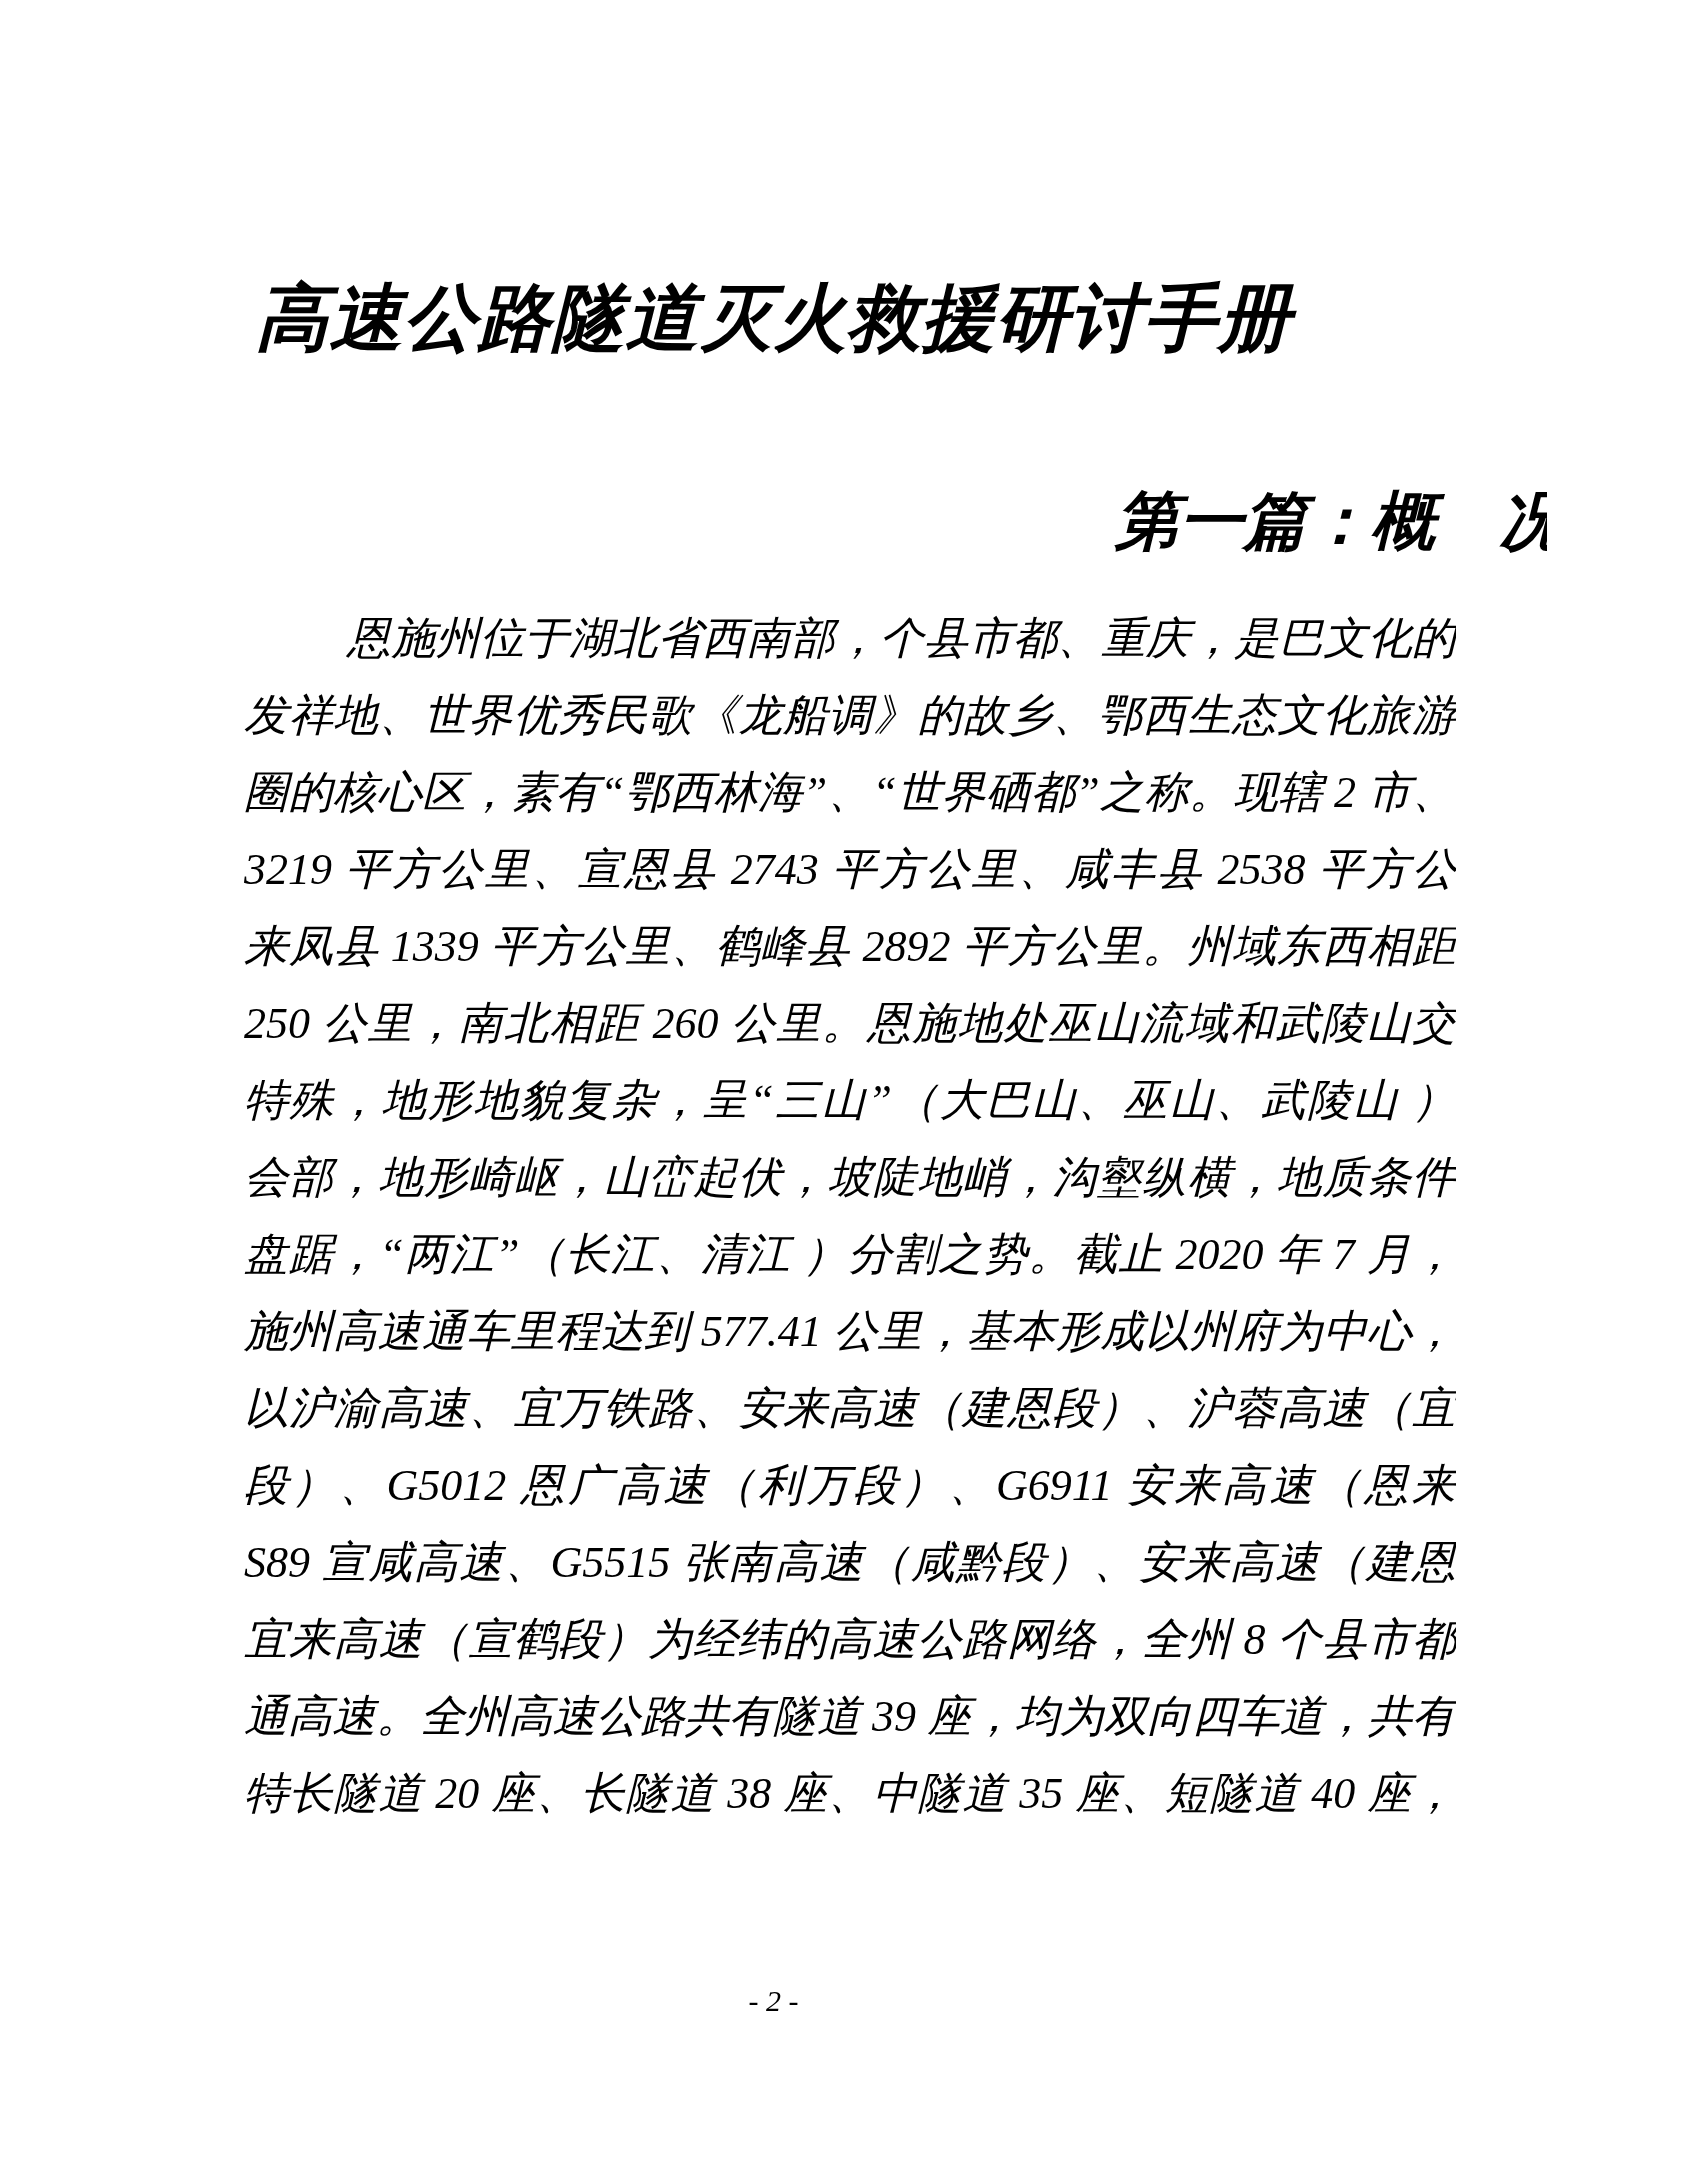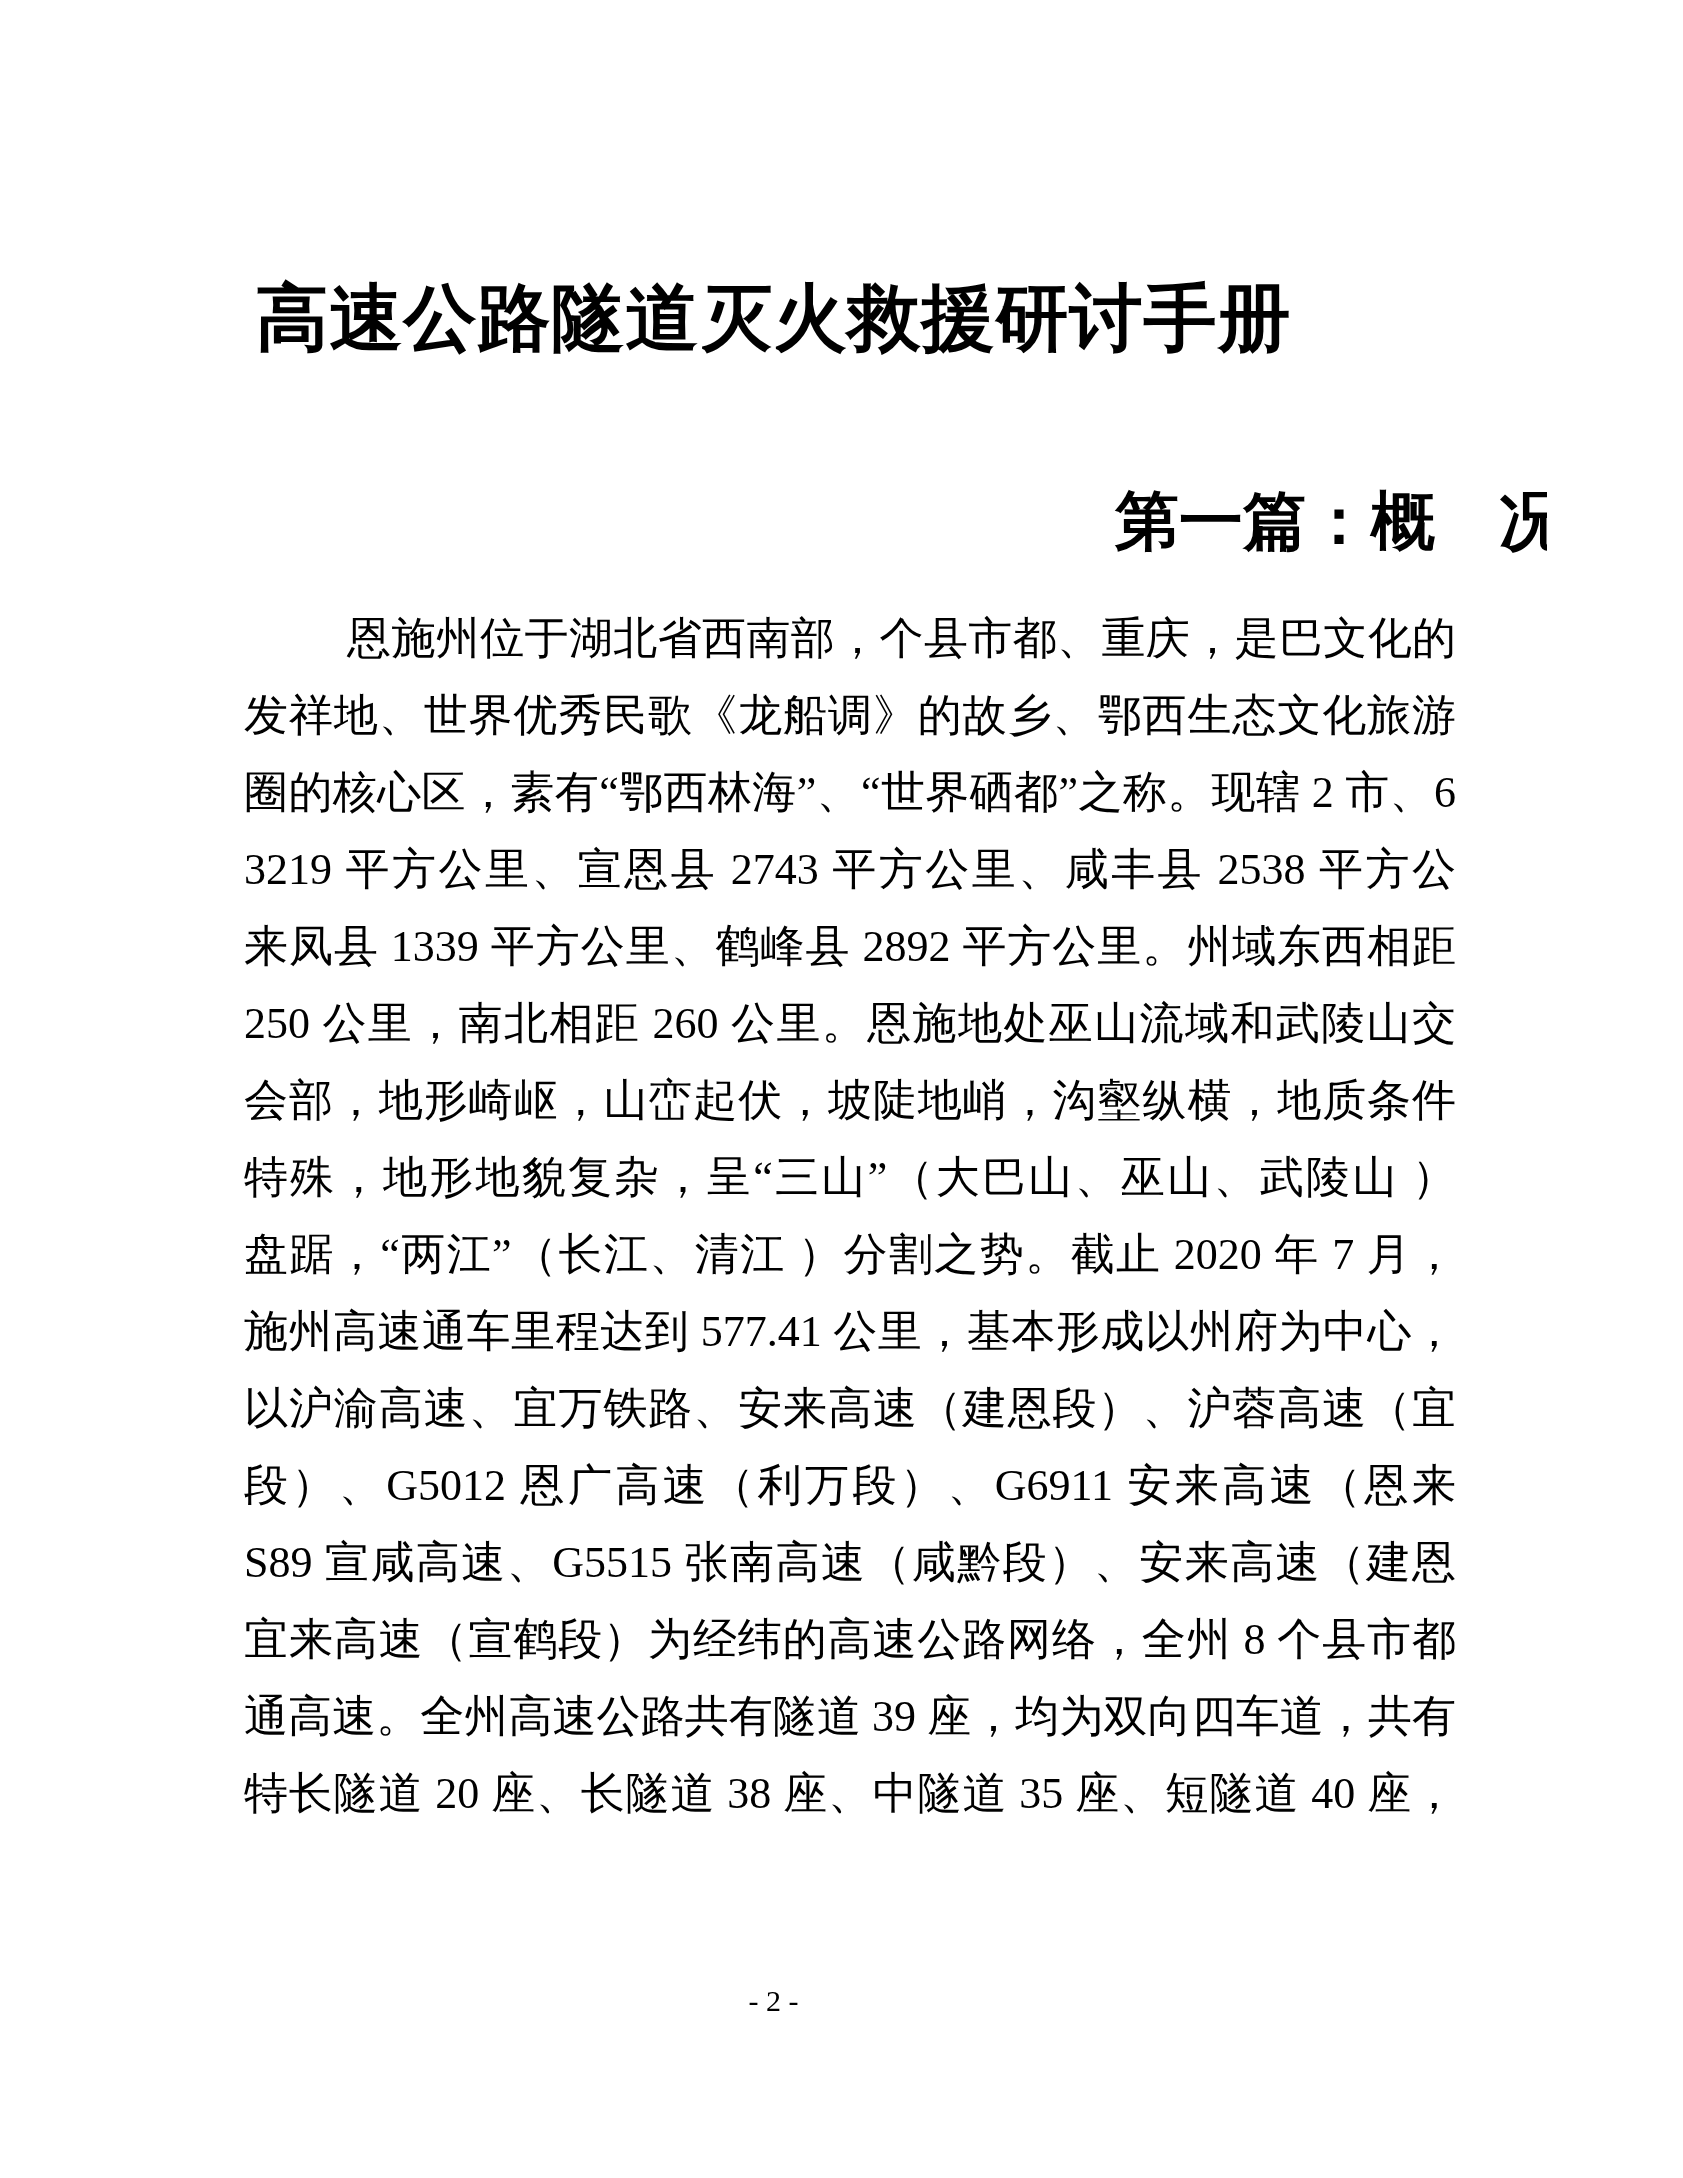--- a/index.html
+++ b/index.html
@@ -7,20 +7,21 @@
     padding: 0;
     background: #ffffff;
   }
   .page {
     position: relative;
     width: 1547px;
     height: 2178px;
     background: #ffffff;
     color: #000000;
     overflow: hidden;
+    font-style: italic;
   }
   .doc-title {
     position: absolute;
     top: 275px;
     left: 0;
     width: 100%;
     text-align: center;
     font-family: "Liberation Serif", "DejaVu Serif", serif;
     font-weight: bold;
     font-size: 73px;
@@ -81,22 +82,22 @@
 
   <div class="section-heading">第一篇：概　况</div>
 
   <div class="body-text">
     <div class="body-line first">恩施州位于湖北省西南部，个县市都、重庆，是巴文化的</div>
     <div class="body-line">发祥地、世界优秀民歌《龙船调》的故乡、鄂西生态文化旅游</div>
     <div class="body-line">圈的核心区，素有“鄂西林海”、“世界硒都”之称。现辖 2 市、6</div>
     <div class="body-line">3219 平方公里、宣恩县 2743 平方公里、咸丰县 2538 平方公里、</div>
     <div class="body-line">来凤县 1339 平方公里、鹤峰县 2892 平方公里。州域东西相距</div>
     <div class="body-line">250 公里，南北相距 260 公里。恩施地处巫山流域和武陵山交</div>
+    <div class="body-line">特殊，地形地貌复杂，呈“三山”（大巴山、巫山、武陵山 ）</div>
     <div class="body-line">会部，地形崎岖，山峦起伏，坡陡地峭，沟壑纵横，地质条件</div>
-    <div class="body-line">特殊，地形地貌复杂，呈“三山”（大巴山、巫山、武陵山 ）</div>
     <div class="body-line">盘踞，“两江”（长江、清江 ）分割之势。截止 2020 年 7 月，恩</div>
     <div class="body-line">施州高速通车里程达到 577.41 公里，基本形成以州府为中心，</div>
     <div class="body-line">以沪渝高速、宜万铁路、安来高速（建恩段）、沪蓉高速（宜巴</div>
     <div class="body-line">段）、G5012 恩广高速（利万段）、G6911 安来高速（恩来段）、</div>
     <div class="body-line">S89 宣咸高速、G5515 张南高速（咸黔段）、安来高速（建恩段）、</div>
     <div class="body-line">宜来高速（宣鹤段）为经纬的高速公路网络，全州 8 个县市都</div>
     <div class="body-line">通高速。全州高速公路共有隧道 39 座，均为双向四车道，共有</div>
     <div class="body-line">特长隧道 20 座、长隧道 38 座、中隧道 35 座、短隧道 40 座，</div>
   </div>
 

